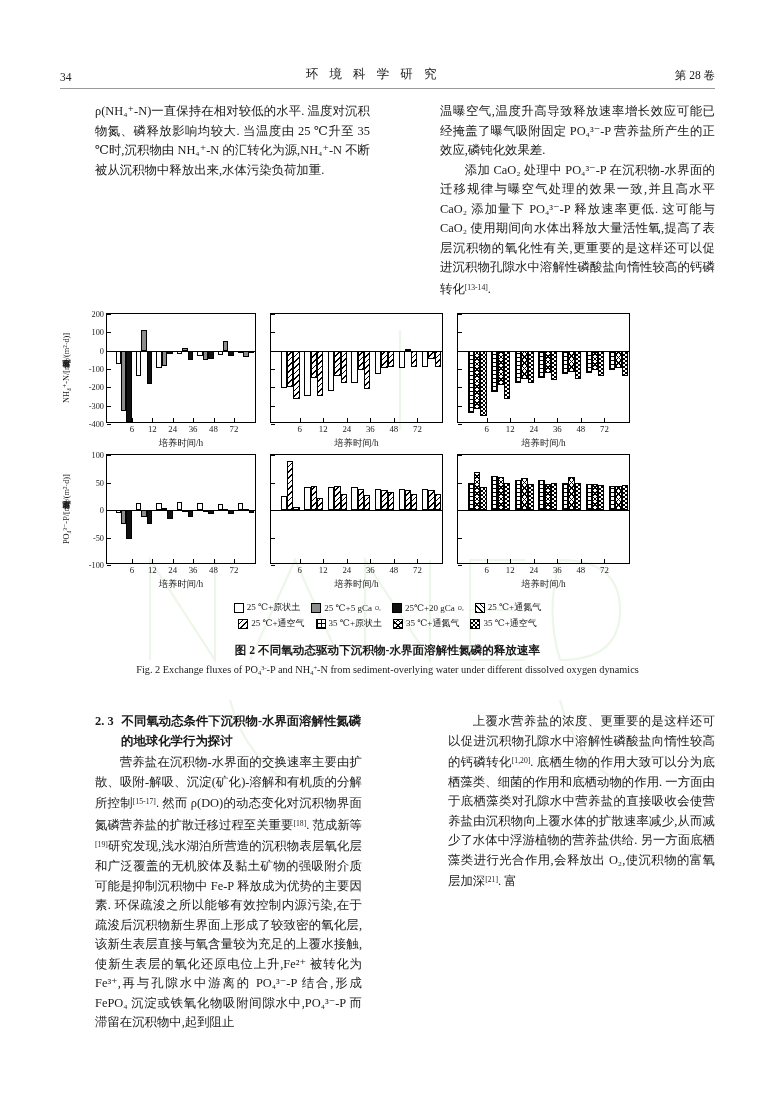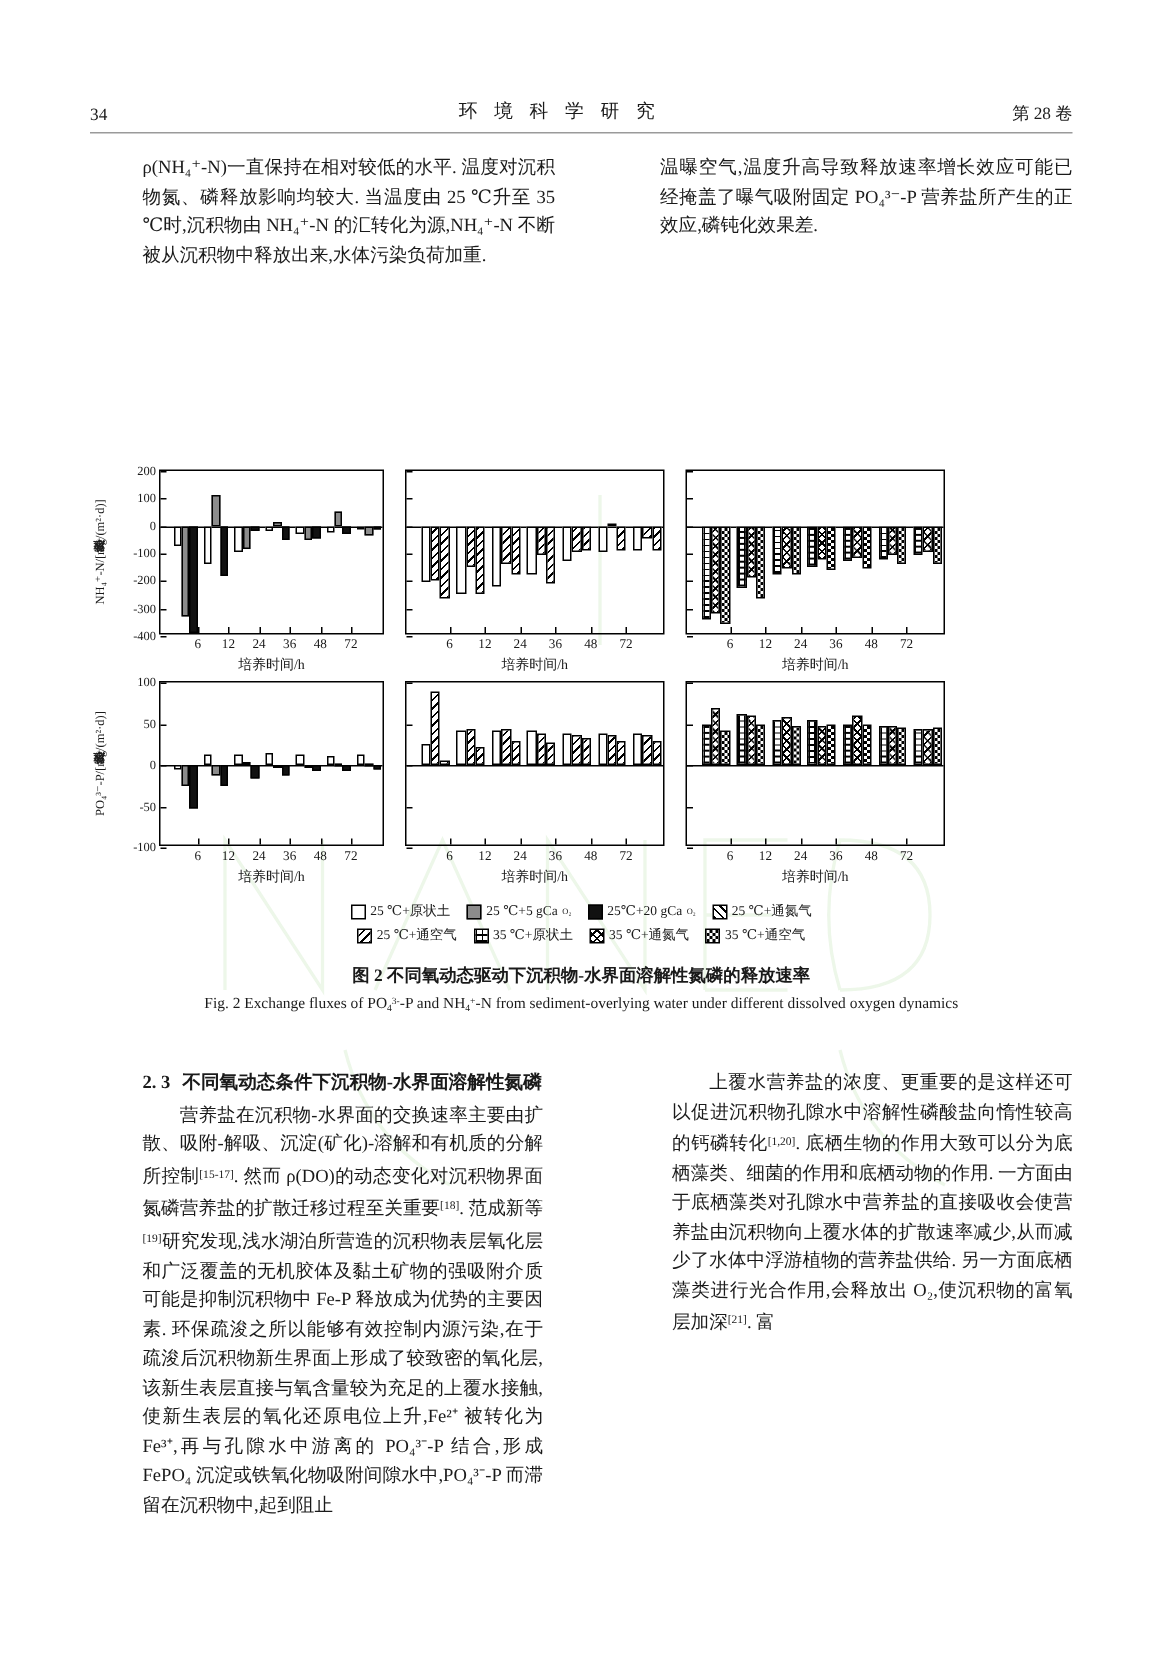--- a/index.html
+++ b/index.html
@@ -133,21 +133,21 @@
   .caption-cn{
     text-align:center;font-weight:bold;font-size:11.6px;margin-top:13px;
     letter-spacing:0px;
   }
   .caption-en{
     text-align:center;font-size:10.3px;margin-top:6px;
   }
   
   .cols2{
     position:absolute;left:60px;top:712px;width:655px;
-    display:flex;gap:51px;font-family:Liberation Serif, serif;
+    display:flex;gap:51px;
   }
   h3.sec{
     margin:0 0 2px 0;font-size:12.4px;font-weight:bold;
     line-height:19.5px;
   }
   h3.sec .num{margin-right:8px;}
   h3.sec .l2{display:block;padding-left:2.1em;}
   
   .wm{
     position:absolute;inset:0;pointer-events:none;
@@ -178,20 +178,21 @@
     <div class="r">第 28 卷</div>
   </div>
   <div class="rule"></div>
 
   <div class="cols">
     <div class="col">
       <p class="body">ρ(NH₄⁺-N)一直保持在相对较低的水平. 温度对沉积物氮、磷释放影响均较大. 当温度由 25 ℃升至 35 ℃时,沉积物由 NH₄⁺-N 的汇转化为源,NH₄⁺-N 不断被从沉积物中释放出来,水体污染负荷加重.</p>
     </div>
     <div class="col">
       <p class="body">温曝空气,温度升高导致释放速率增长效应可能已经掩盖了曝气吸附固定 PO₄³⁻-P 营养盐所产生的正效应,磷钝化效果差.</p>
+      <p class="body indent"><span>添加 CaO₂ 处理中 PO₄³⁻-P 在沉积物-水界面的迁移规律与曝空气处理的效果一致,并且高水平 CaO₂ 添加量下 PO₄³⁻-P 释放速率更低. 这可能与 CaO₂ 使用期间向水体出释放大量活性氧,提高了表层沉积物的氧化性有关,更重要的是这样还可以促进沉积物孔隙水中溶解性磷酸盐向惰性较高的钙磷转化</span><span class="ref">[13-14]</span><span>.</span></p>
     </div>
   </div>
 
   <div class="figure">
     <div class="chart-row" id="row-nh4">
         <div class="chart-block" style="padding-left: 46px;">
           <div class="yaxis-label" style="height: 110px; left: 2px; top: 0px;">NH₄⁺-N释放速率/[mg/(m²·d)]</div>
           <div class="plot-wrap">
             <div class="plot" style="width: 150px; height: 110px;">
               <div class="tick" style="top: 110px;"></div>
@@ -534,20 +535,21 @@
     <div class="caption-cn">图 2    不同氧动态驱动下沉积物-水界面溶解性氮磷的释放速率</div>
     <div class="caption-en">
       <span>Fig. 2 Exchange fluxes of PO</span><sub>4</sub><sup>3-</sup><span>-P and NH</span><sub>4</sub><sup>+</sup><span>-N from sediment-overlying water under different dissolved oxygen dynamics</span>
     </div>
   </div>
 
   <div class="cols2">
     <div class="col">
       <h3 class="sec">
         <span class="num">2. 3</span><span>不同氧动态条件下沉积物-水界面溶解性氮磷</span>
+        <span class="l2">的地球化学行为探讨</span>
       </h3>
       <p class="body indent"><span>营养盐在沉积物-水界面的交换速率主要由扩散、吸附-解吸、沉淀(矿化)-溶解和有机质的分解所控制</span><span class="ref">[15-17]</span><span>. 然而 ρ(DO)的动态变化对沉积物界面氮磷营养盐的扩散迁移过程至关重要</span><span class="ref">[18]</span><span>. 范成新等</span><span class="ref">[19]</span><span>研究发现,浅水湖泊所营造的沉积物表层氧化层和广泛覆盖的无机胶体及黏土矿物的强吸附介质可能是抑制沉积物中 Fe-P 释放成为优势的主要因素. 环保疏浚之所以能够有效控制内源污染,在于疏浚后沉积物新生界面上形成了较致密的氧化层,该新生表层直接与氧含量较为充足的上覆水接触,使新生表层的氧化还原电位上升,Fe²⁺ 被转化为 Fe³⁺,再与孔隙水中游离的 PO₄³⁻-P 结合,形成 FePO₄ 沉淀或铁氧化物吸附间隙水中,PO₄³⁻-P 而滞留在沉积物中,起到阻止</span></p>
     </div>
     <div class="col">
       <p class="body indent"><span>上覆水营养盐的浓度、更重要的是这样还可以促进沉积物孔隙水中溶解性磷酸盐向惰性较高的钙磷转化</span><span class="ref">[1,20]</span><span>. 底栖生物的作用大致可以分为底栖藻类、细菌的作用和底栖动物的作用. 一方面由于底栖藻类对孔隙水中营养盐的直接吸收会使营养盐由沉积物向上覆水体的扩散速率减少,从而减少了水体中浮游植物的营养盐供给. 另一方面底栖藻类进行光合作用,会释放出 O₂,使沉积物的富氧层加深</span><span class="ref">[21]</span><span>. 富</span></p>
     </div>
   </div>
 
 </div>
 

